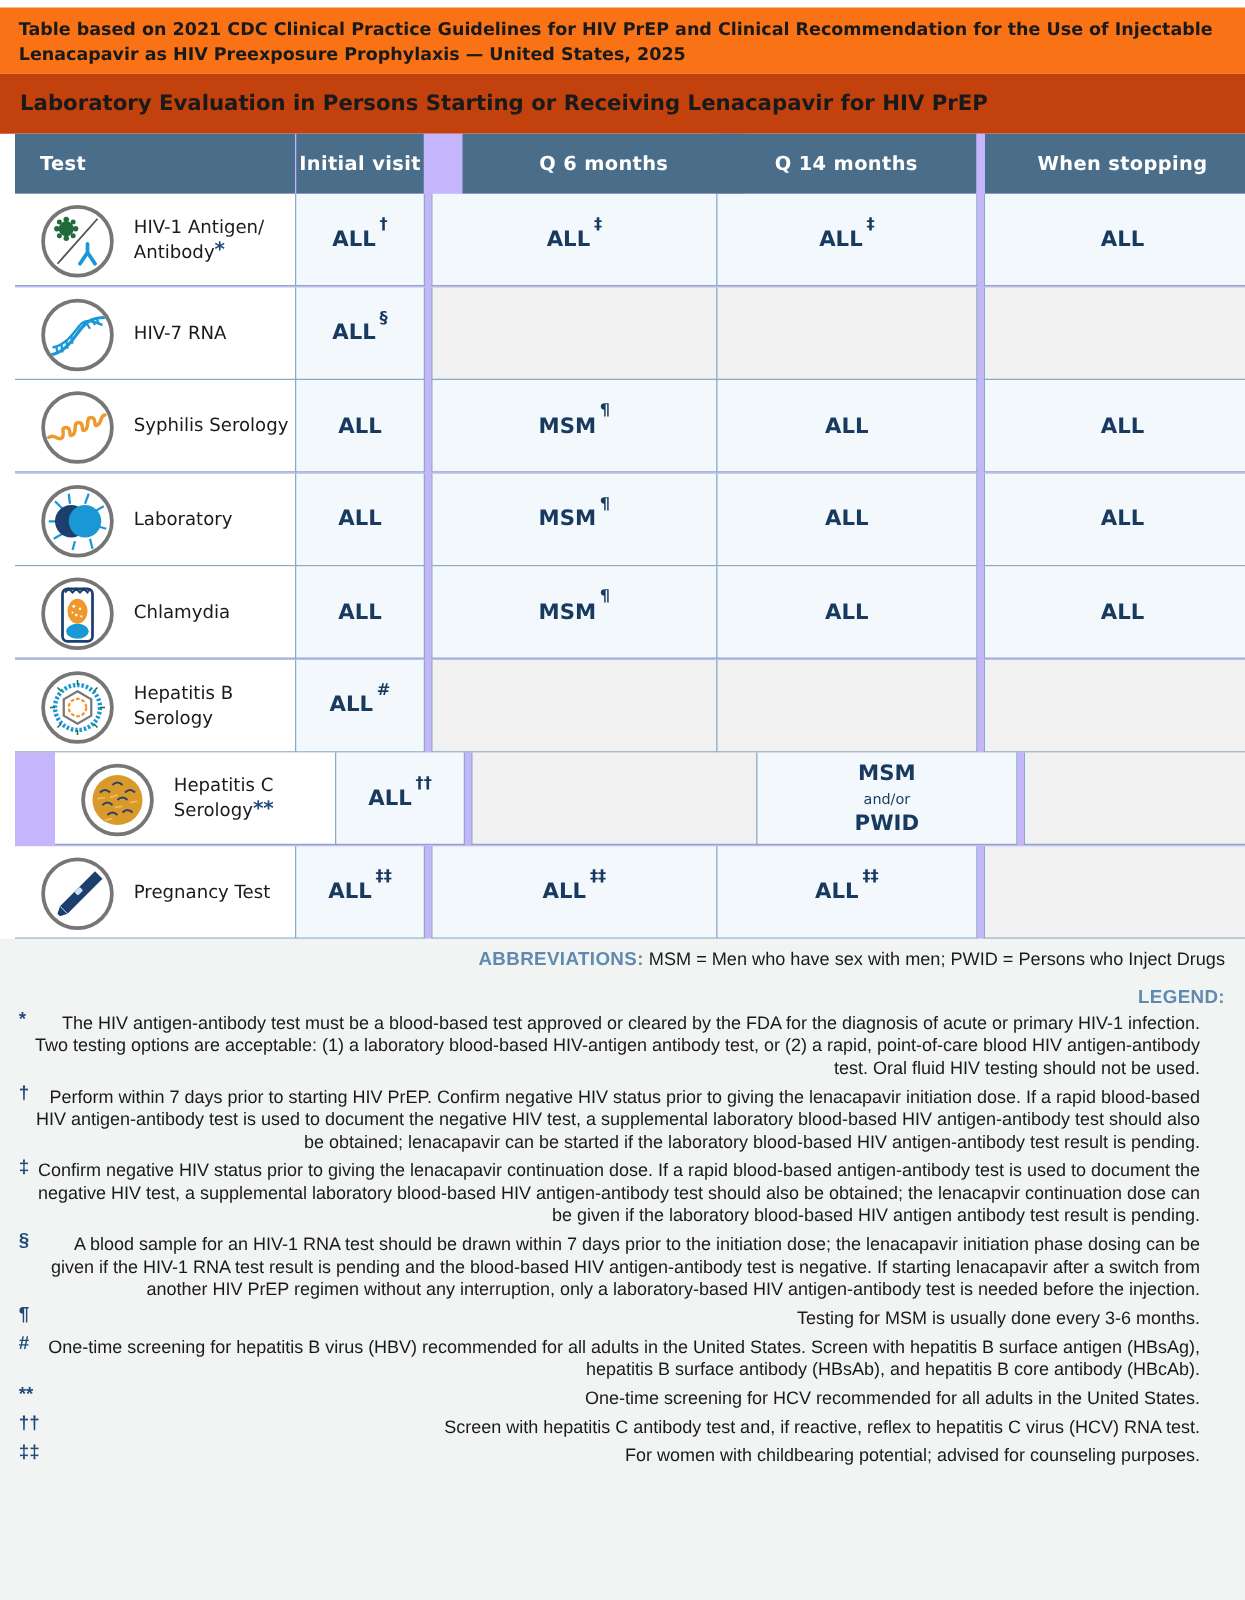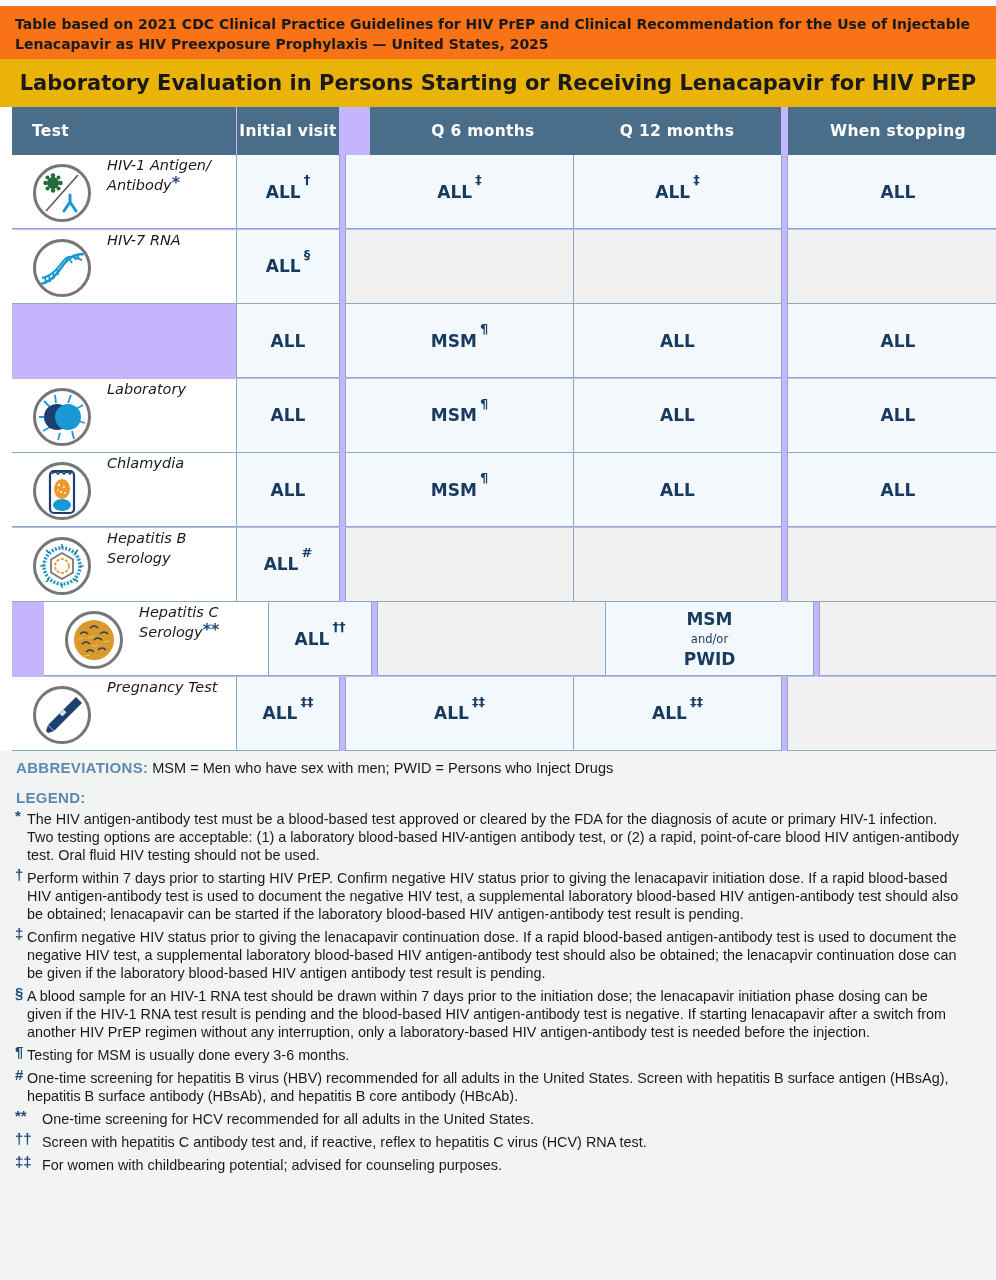--- a/index.html
+++ b/index.html
@@ -6,22 +6,22 @@
   html, body { width: 996px; height: 1280px; background: #ffffff; overflow: hidden; }
   body { font-family: "DejaVu Sans", "Liberation Sans", sans-serif; color: #1b2b3b; }
 
   .source-bar {
     position: absolute; left: 0; top: 6px; width: 996px; height: 53px;
     background: #f97316; padding: 8px 14px 0 15px;
     font-size: 14px; font-weight: bold; line-height: 20px; color: #1a1a1a;
   }
   .title-bar {
     position: absolute; left: 0; top: 59px; width: 996px; height: 48px;
-    background: #eab308; padding: 0 16px;
-    font-size: 21px; font-weight: bold; line-height: 48px; color: #1a1a1a; text-align: center;
+    background: #c2410c; padding: 0 16px;
+    font-size: 17px; font-weight: bold; line-height: 48px; color: #1a1a1a;
   }
 
   .table-wrap { position: absolute; left: 12px; top: 107px; width: 996px; height: 644px; background: #c4b5fd; }
 
   .hdr { position: absolute; top: 0; height: 48px; background: #4a6e8a; color: #ffffff;
          font-size: 15.5px; font-weight: bold; line-height: 48px; letter-spacing: 0.3px; }
   .hdr.test { left: 0; width: 224px; padding-left: 20px; }
   .hdr.init { left: 225px; width: 102px; text-align: center; }
   .hdr.q6 { left: 334px; width: 226px; text-align: center; margin-left: 24px; }
   .hdr.q12 { left: 561px; width: 208px; text-align: center; }
@@ -32,49 +32,49 @@
   .cell.test { left: 0; width: 224px; background: #ffffff; }
   .cell.init { left: 224px; width: 104px; background: #f3f8fd; border-left: 1.5px solid #8aa9c2; border-right: 1.5px solid #8aa9c2; }
   .cell.q6 { left: 333px; width: 228px; background: #f3f8fd; border-left: 1.5px solid #8aa9c2; }
   .cell.q12 { left: 561px; width: 209px; background: #f3f8fd; border-left: 1.5px solid #8aa9c2; border-right: 1.5px solid #8aa9c2; }
   .cell.stop { left: 775px; width: 221px; background: #f3f8fd; border-left: 1.5px solid #8aa9c2; }
   .cell.empty { background: #f1f1f1; }
 
   .icon-circ { position: absolute; left: 21px; top: 9px; width: 58px; height: 58px; border-radius: 50%;
                border: 3px solid #767676; background: #ffffff; overflow: hidden; }
   .icon-circ svg { position: absolute; left: 0; top: 0; width: 52px; height: 52px; }
-  .test-name { position: absolute; left: 95px; top: 0; width: 128px; height: 74px; display: flex; align-items: flex-start;
-               font-size: 14.5px; line-height: 20px; color: #1a1a1a; font-style: italic; }
+  .test-name { position: absolute; left: 95px; top: 0; width: 128px; height: 74px; display: flex; align-items: center;
+               font-size: 14.5px; line-height: 20px; color: #1a1a1a; }
   .test-name .fn { color: #1f4a7a; font-size: 16px; font-weight: bold; vertical-align: top; position: relative; top: -2px; }
 
   .val { position: absolute; left: 0; top: 0; width: 100%; height: 100%; display: flex; align-items: center;
          justify-content: center; font-size: 17px; font-weight: bold; color: #173a5e; }
   .val .sup { font-size: 13px; position: relative; top: -12px; margin-left: 3px; }
   .val.stack { flex-direction: column; line-height: 22px; }
   .val.stack .small { font-size: 11.5px; font-weight: normal; line-height: 18px; }
 
   .notes { position: absolute; left: 0; top: 751px; width: 996px; height: 529px; background: #f2f4f4;
-           padding: 8px 16px 0 16px; font-family: "Liberation Sans", sans-serif; }
+           padding: 8px 16px 0 16px; font-family: "Liberation Sans", sans-serif; text-align: right; }
   .abbr { font-size: 14.5px; color: #1a1a1a; line-height: 18px; margin-bottom: 12px; }
   .abbr .lab, .legend-label { color: #5f8ab0; font-weight: bold; font-size: 15px; letter-spacing: 0.3px; }
   .legend-label { margin-bottom: 3px; line-height: 18px; }
   .note { position: relative; padding-left: 11px; font-size: 14.4px; line-height: 18px; color: #1a1a1a; margin-bottom: 5px; padding-right: 20px; }
   .note .mk { position: absolute; left: -1px; top: -3px; color: #1f4a7a; font-size: 15px; font-weight: bold; }
 </style>
 </head>
 <body>
 
 <div class="source-bar">Table based on 2021 CDC Clinical Practice Guidelines for HIV PrEP and Clinical Recommendation for the Use of Injectable Lenacapavir as HIV Preexposure Prophylaxis — United States, 2025</div>
 <div class="title-bar">Laboratory Evaluation in Persons Starting or Receiving Lenacapavir for HIV PrEP</div>
 
 <div class="table-wrap">
   <div class="hdr test">Test</div>
   <div class="hdr init">Initial visit</div>
   <div class="hdr q6">Q 6 months</div>
-  <div class="hdr q12">Q 12 months</div>
+  <div class="hdr q12">Q 14 months</div>
   <div class="hdr stop">When stopping</div>
   <div id="rows">
       <div class="row" style="top: 48px;">
         <div class="cell test">
           <div class="icon-circ">
             <svg viewBox="0 0 52 52">
               <line x1="10" y1="44" x2="42" y2="8" stroke="#555" stroke-width="1.5"></line>
               <circle cx="17" cy="16" r="6" fill="#1f6b3a"></circle>
               <g fill="#1f6b3a">
                 <circle cx="17" cy="8.5" r="2.2"></circle>
@@ -143,20 +143,30 @@
           <div class="val">
             <span>ALL</span>
             <span class="sup">§</span>
           </div>
         </div>
         <div class="cell q6 empty"></div>
         <div class="cell q12 empty"></div>
         <div class="cell stop empty"></div>
       </div>
       <div class="row" style="top: 197px;">
+        <div class="cell test">
+          <div class="icon-circ">
+            <svg viewBox="0 0 52 52">
+              <path d="M3 34 C8 30 10 38 14 34 C16 30 12 26 17 26 C22 26 18 34 22 32 C26 30 22 22 27 22 C32 22 28 30 32 28 C36 26 32 18 37 18 C42 18 38 26 42 24 C46 22 44 16 48 16" stroke="#f0982e" stroke-width="2.8" fill="none" stroke-linecap="round"></path>
+            </svg>
+          </div>
+          <div class="test-name">
+            <span>Syphilis Serology</span>
+          </div>
+        </div>
         <div class="cell init">
           <div class="val">
             <span>ALL</span>
           </div>
         </div>
         <div class="cell q6">
           <div class="val">
             <span>MSM</span>
             <span class="sup">¶</span>
           </div>

